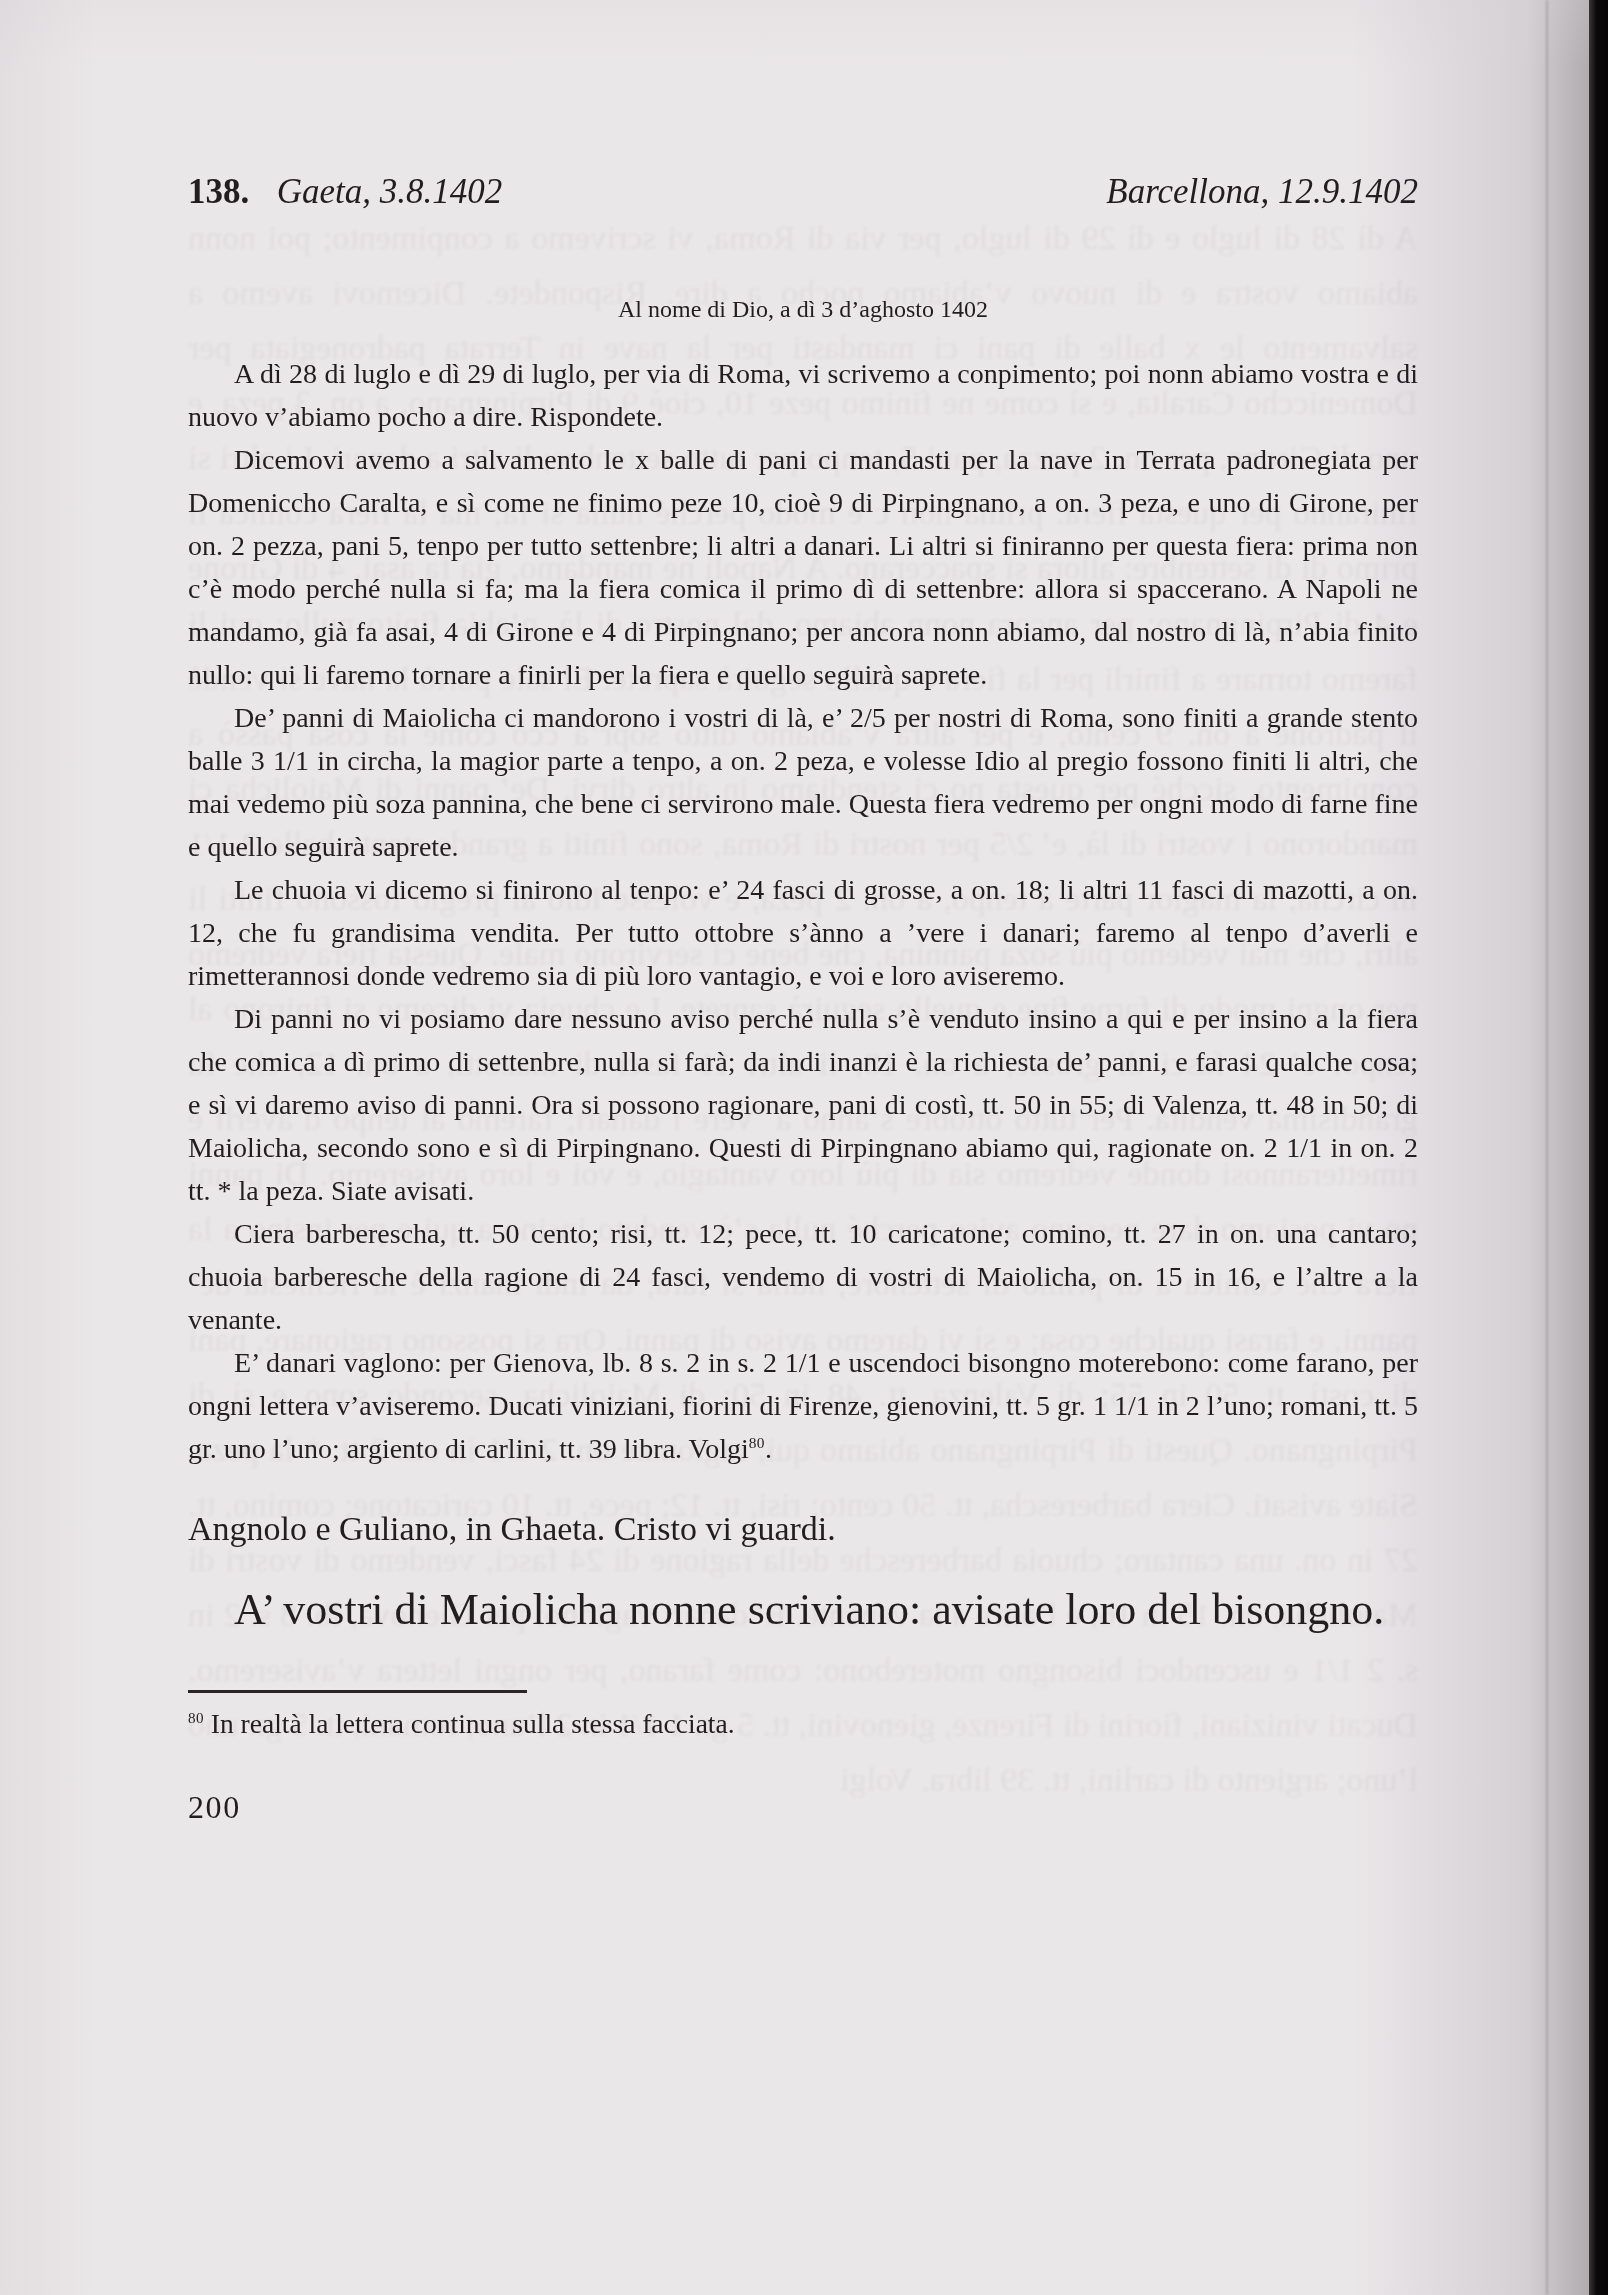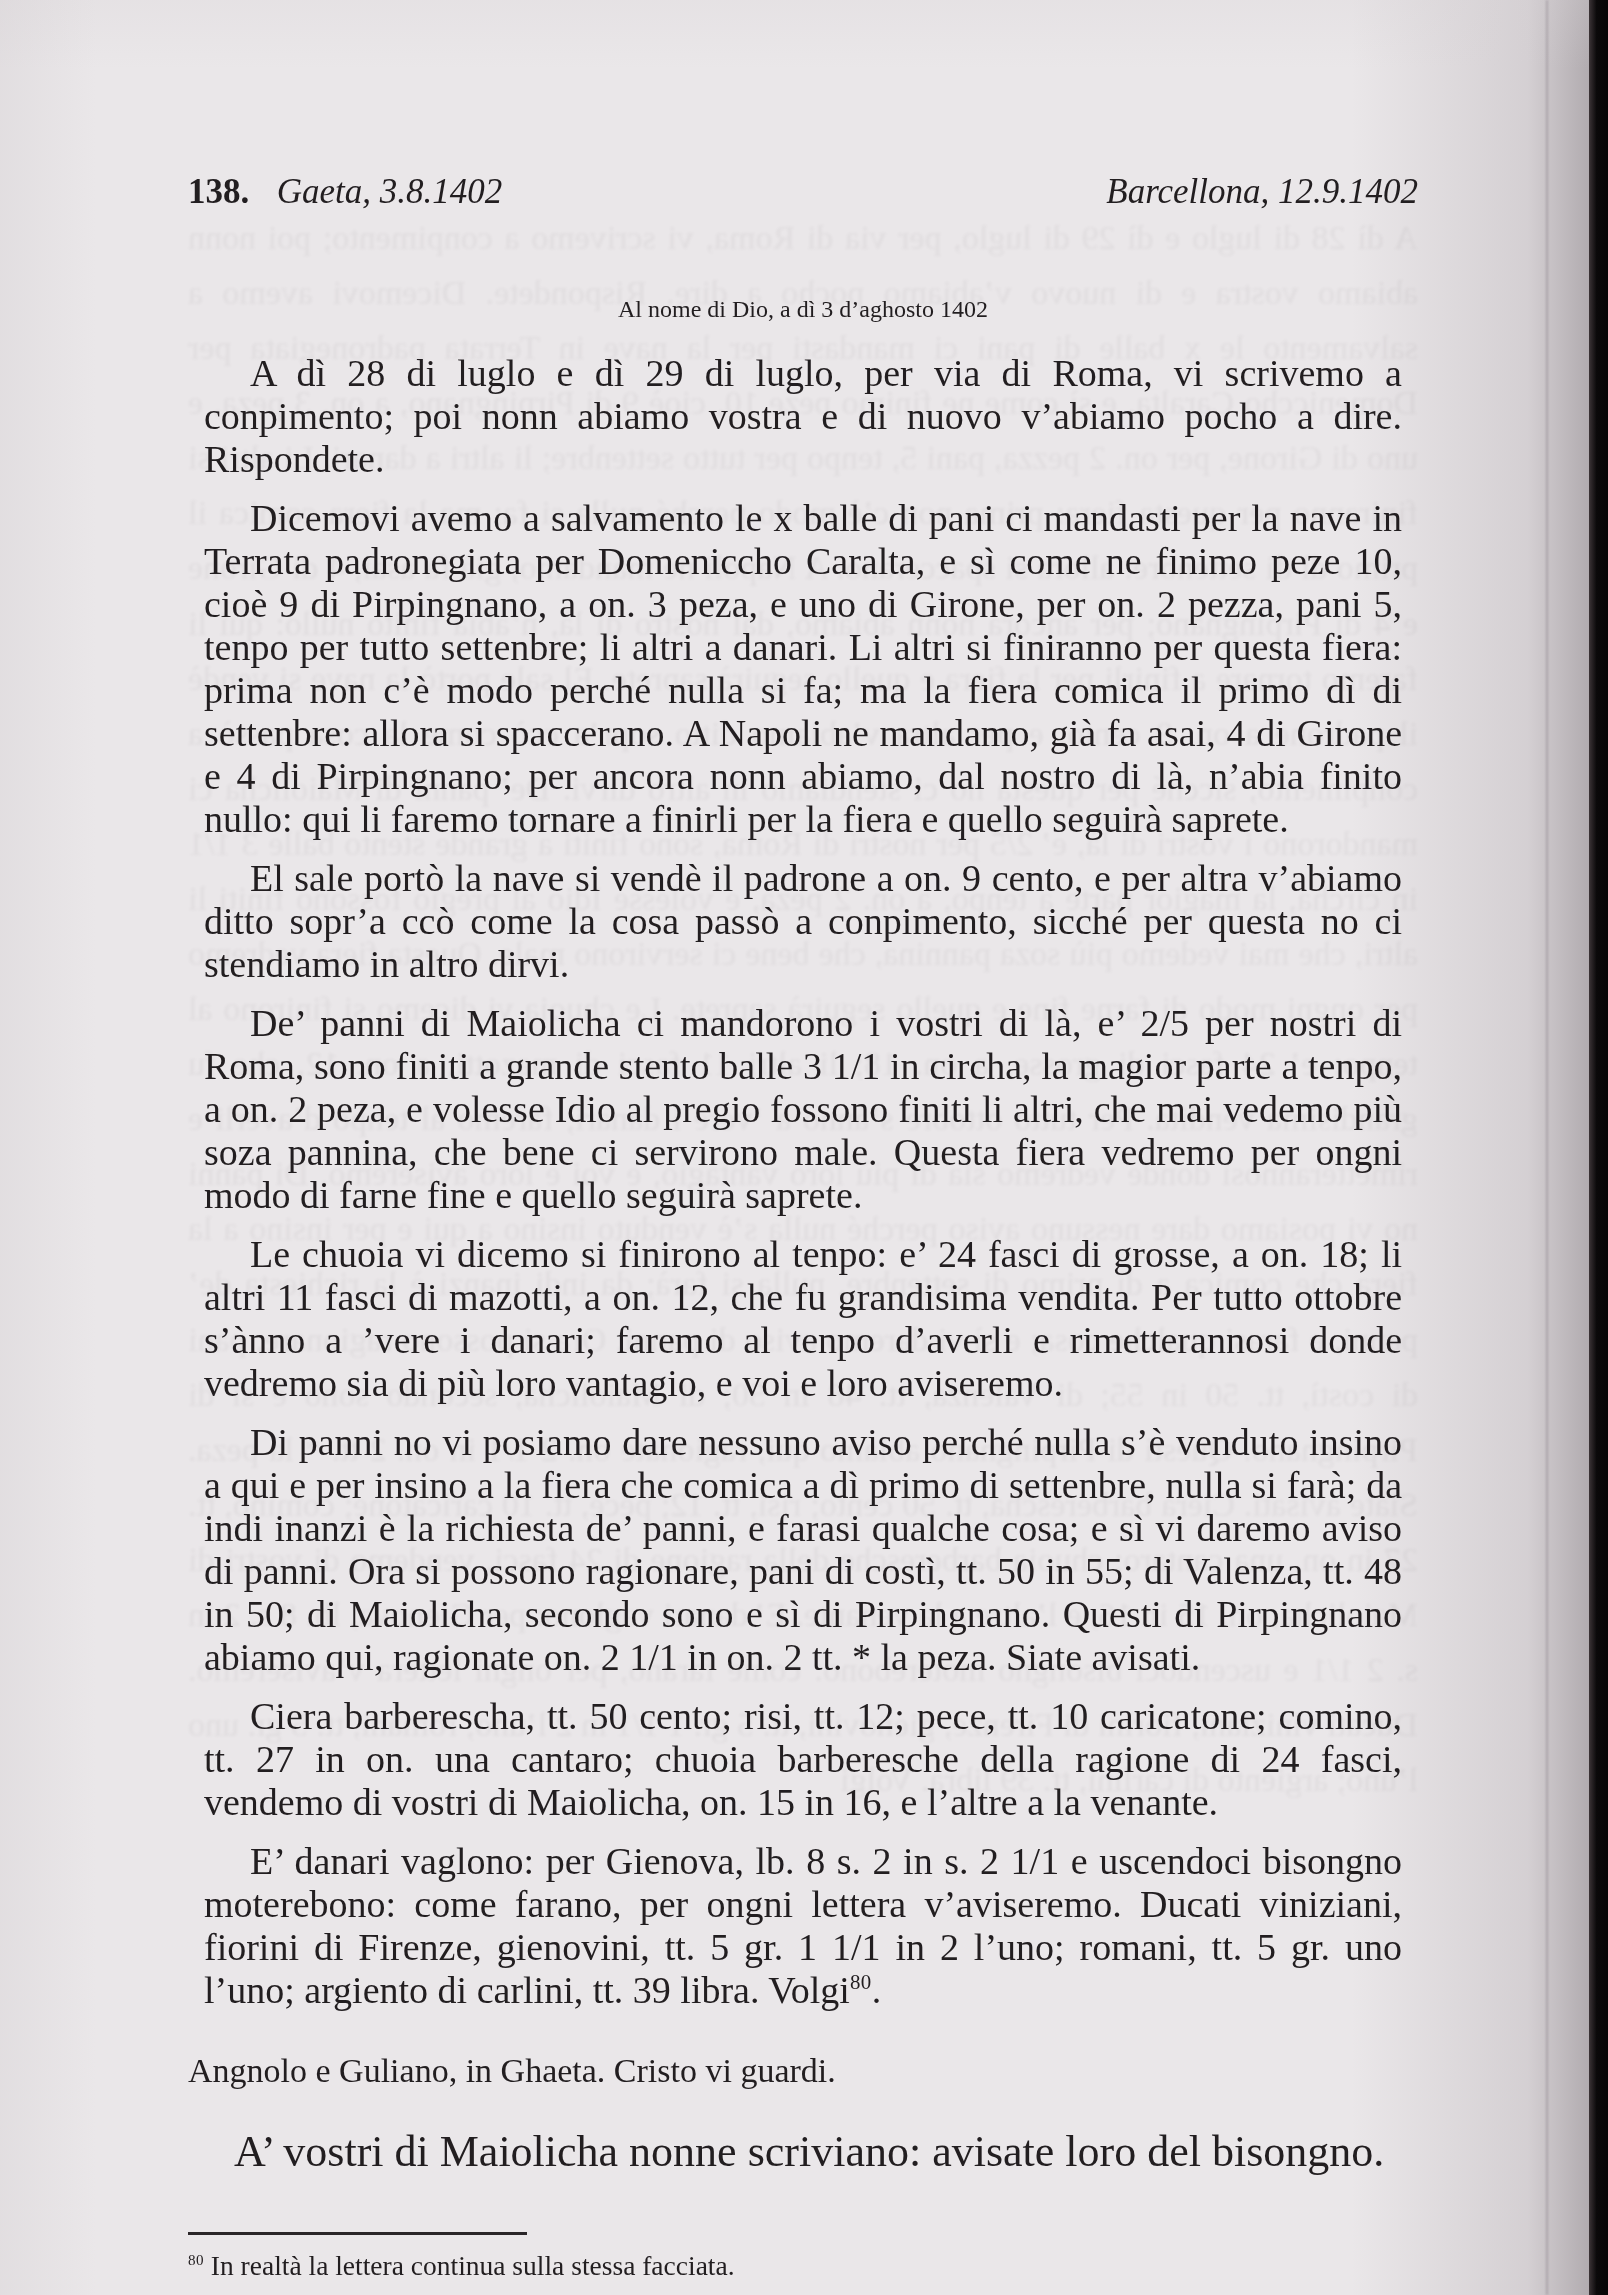--- a/index.html
+++ b/index.html
@@ -54,22 +54,22 @@
   }
   .hdr-left{display:flex;gap:27.5px;align-items:baseline;}
   .letter-number{font-weight:bold;font-style:normal;}
   .place-date{font-style:italic;}
   .salutation{
     text-align:center;
     font-size:24px;line-height:44px;
     margin-bottom:21px;
   }
   .para{
-    margin:16px;
-    font-size:38px;line-height:43px;
+    margin:0;
+    font-size:28px;line-height:43px;
     text-align:justify;
     text-indent:46px;
   }
   sup{font-size:.55em;line-height:0;vertical-align:super;letter-spacing:0.4px;}
   .signature{
     margin-top:37px;
     font-size:34px;line-height:44px;
   }
   .postscript{
     margin:37px 0 0 0;
@@ -108,21 +108,20 @@
         <span class="place-date">Gaeta, 3.8.1402</span>
       </div>
       <span class="place-date">Barcellona, 12.9.1402</span>
     </div>
 
     <div class="salutation">Al nome di Dio, a dì 3 d’aghosto 1402</div>
 
     <div id="paragraphs">
         <p class="para">A dì 28 di luglo e dì 29 di luglo, per via di Roma, vi scrivemo a conpimento; poi nonn abiamo vostra e di nuovo v’abiamo pocho a dire. Rispondete.</p>
         <p class="para">Dicemovi avemo a salvamento le x balle di pani ci mandasti per la nave in Terrata padronegiata per Domeniccho Caralta, e sì come ne finimo peze 10, cioè 9 di Pirpingnano, a on. 3 peza, e uno di Girone, per on. 2 pezza, pani 5, tenpo per tutto settenbre; li altri a danari. Li altri si finiranno per questa fiera: prima non c’è modo perché nulla si fa; ma la fiera comica il primo dì di settenbre: allora si spaccerano. A Napoli ne mandamo, già fa asai, 4 di Girone e 4 di Pirpingnano; per ancora nonn abiamo, dal nostro di là, n’abia finito nullo: qui li faremo tornare a finirli per la fiera e quello seguirà saprete.</p>
-        <p class="para">El sale portò la nave si vendè il padrone a on. 9 cento, e per altra v’abiamo ditto sopr’a ccò come la cosa passò a conpimento, sicché per questa no ci stendiamo in altro dirvi.</p>
         <p class="para">De’ panni di Maiolicha ci mandorono i vostri di là, e’ 2/5 per nostri di Roma, sono finiti a grande stento balle 3 1/1 in circha, la magior parte a tenpo, a on. 2 peza, e volesse Idio al pregio fossono finiti li altri, che mai vedemo più soza pannina, che bene ci servirono male. Questa fiera vedremo per ongni modo di farne fine e quello seguirà saprete.</p>
         <p class="para">Le chuoia vi dicemo si finirono al tenpo: e’ 24 fasci di grosse, a on. 18; li altri 11 fasci di mazotti, a on. 12, che fu grandisima vendita. Per tutto ottobre s’ànno a ’vere i danari; faremo al tenpo d’averli e rimetterannosi donde vedremo sia di più loro vantagio, e voi e loro aviseremo.</p>
         <p class="para">Di panni no vi posiamo dare nessuno aviso perché nulla s’è venduto insino a qui e per insino a la fiera che comica a dì primo di settenbre, nulla si farà; da indi inanzi è la richiesta de’ panni, e farasi qualche cosa; e sì vi daremo aviso di panni. Ora si possono ragionare, pani di costì, tt. 50 in 55; di Valenza, tt. 48 in 50; di Maiolicha, secondo sono e sì di Pirpingnano. Questi di Pirpingnano abiamo qui, ragionate on. 2 1/1 in on. 2 tt. * la peza. Siate avisati.</p>
         <p class="para">Ciera barberescha, tt. 50 cento; risi, tt. 12; pece, tt. 10 caricatone; comino, tt. 27 in on. una cantaro; chuoia barberesche della ragione di 24 fasci, vendemo di vostri di Maiolicha, on. 15 in 16, e l’altre a la venante.</p>
         <p class="para">E’ danari vaglono: per Gienova, lb. 8 s. 2 in s. 2 1/1 e uscendoci bisongno moterebono: come farano, per ongni lettera v’aviseremo. Ducati viniziani, fiorini di Firenze, gienovini, tt. 5 gr. 1 1/1 in 2 l’uno; romani, tt. 5 gr. uno l’uno; argiento di carlini, tt. 39 libra. Volgi<sup>80</sup>.</p>
       </div>
 
     <div class="signature">Angnolo e Guliano, in Ghaeta. Cristo vi guardi.</div>
 
     <p class="postscript">A’ vostri di Maiolicha nonne scriviano: avisate loro del bisongno.</p>

